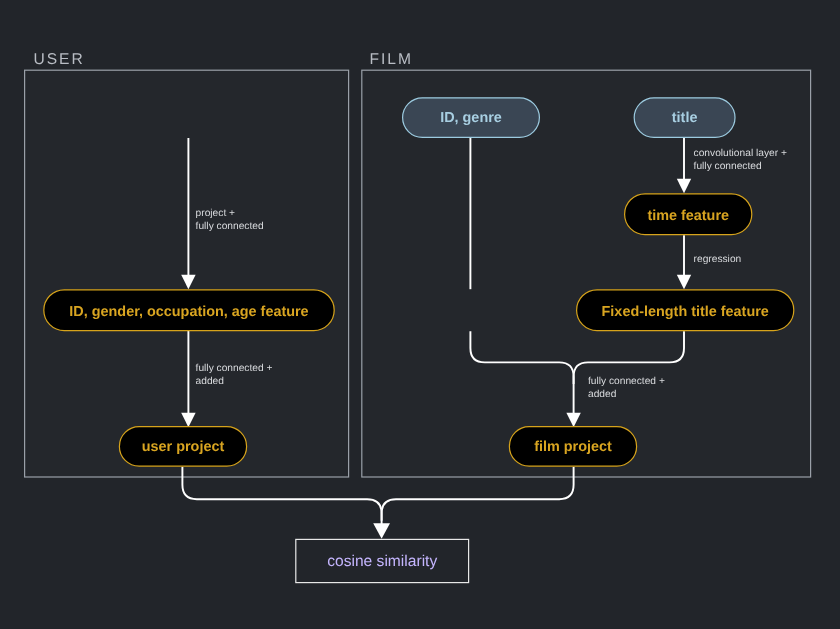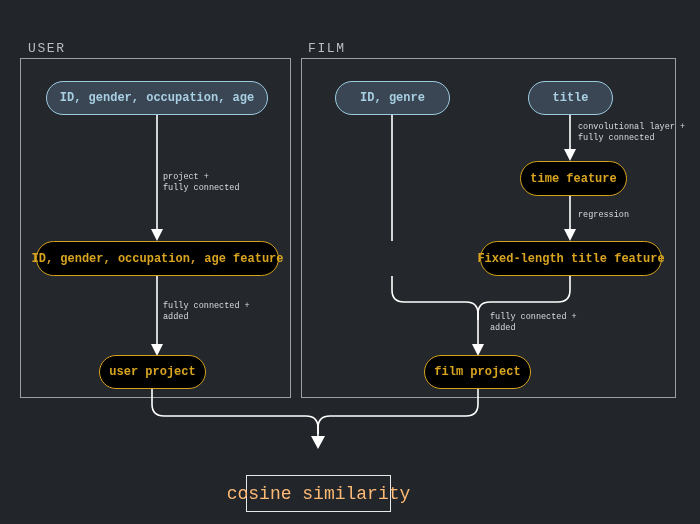--- a/index.html
+++ b/index.html
@@ -5,21 +5,21 @@
   html, body {
     margin: 0;
     padding: 0;
     background: #22252a;
   }
   #canvas {
     position: relative;
     width: 700px;
     height: 524px;
     background: #22252a;
-    font-family: Liberation Mono, monospace;
+    font-family: Liberation Sans, sans-serif;
     overflow: hidden;
   }
   .group-label {
     position: absolute;
     color: #b9bdc4;
     font-size: 13px;
     letter-spacing: 1.6px;
     font-weight: 400;
   }
   .group-box {
@@ -46,25 +46,24 @@
     color: #a8cfe2;
   }
   .node.gold {
     background: #000000;
     border: 1.6px solid #d6a31b;
     color: #d9a521;
   }
   .node.plain {
     background: #22252a;
     border: 1.6px solid #e8e8e8;
-    color: #fdba74;
+    color: #c4b5fd;
     border-radius: 0;
     font-weight: 400;
-    font-size: 18px;
-    margin-top: 26px;
+    font-size: 13px;
   }
   .edge-label {
     position: absolute;
     color: #d9dbde;
     font-size: 8.5px;
     line-height: 11px;
     white-space: pre;
     font-weight: 400;
   }
   svg.wires {
@@ -113,21 +112,20 @@
 
     <path d="M 392 276 L 392 290 Q 392 302 404 302 L 466 302 Q 478 302 478 314 L 478 345"></path>
     <path d="M 570 276 L 570 290 Q 570 302 558 302 L 490 302 Q 478 302 478 314 L 478 320"></path>
     <polygon class="arrow" points="478,356 472,344 484,344"></polygon>
 
     <path d="M 152 389 L 152 404 Q 152 416 164 416 L 306 416 Q 318 416 318 428 L 318 440"></path>
     <path d="M 478 389 L 478 404 Q 478 416 466 416 L 330 416 Q 318 416 318 428 L 318 434"></path>
     <polygon class="arrow" points="318,449 311,436 325,436"></polygon>
   </svg>
 
-  <div class="node blue" style="left:46px; top:81px; width:222px; height:34px;">ID, gender, occupation, age</div>
 
   <div class="node gold" style="left:36px; top:241px; width:243px; height:35px;">ID, gender, occupation, age feature</div>
 
   <div class="node gold" style="left:99px; top:355px; width:107px; height:34px;">user project</div>
 
   <div class="node blue" style="left:335px; top:81px; width:115px; height:34px;">ID, genre</div>
 
   <div class="node blue" style="left:528px; top:81px; width:85px; height:34px;">title</div>
 
   <div class="node gold" style="left:520px; top:161px; width:107px; height:35px;">time feature</div>

